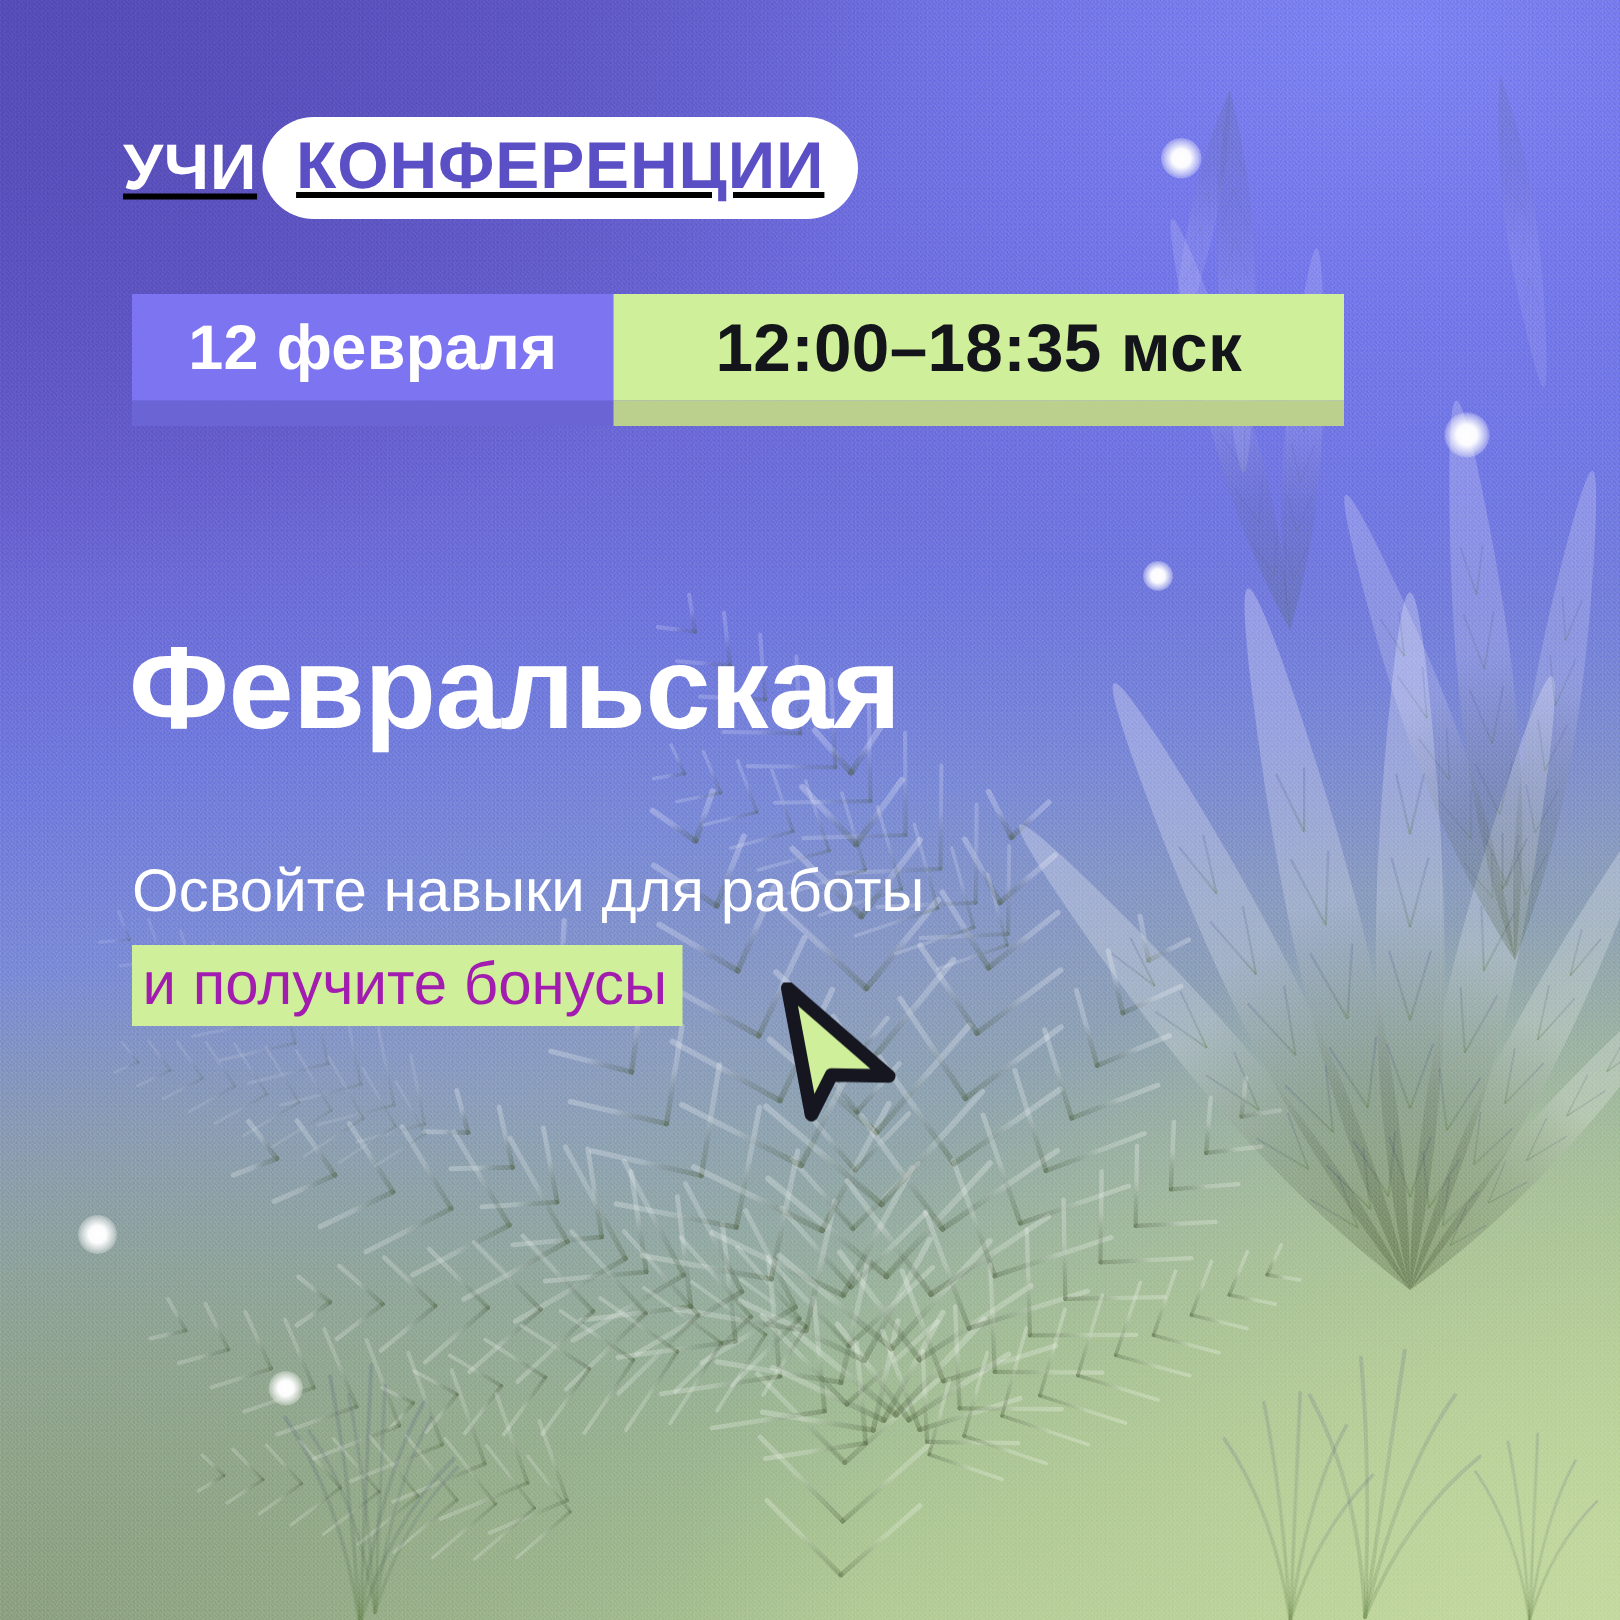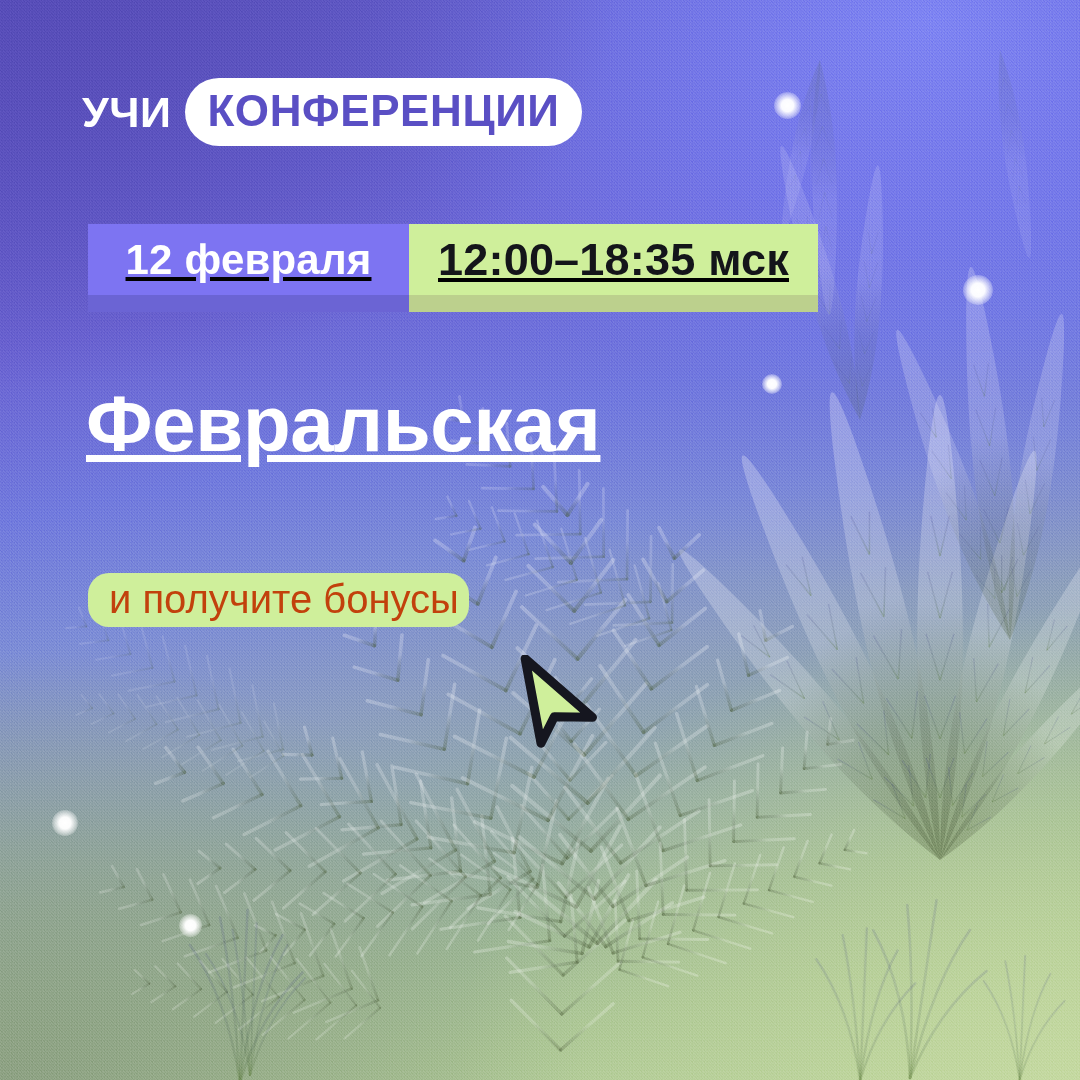--- a/index.html
+++ b/index.html
@@ -102,21 +102,22 @@
     pointer-events: none;
   }
 
   
   .logo {
     position: absolute;
     left: 82px;
     top: 78px;
     display: flex;
     align-items: center;
-    gap: 14px;
+    gap: 4px;
+    text-decoration: underline;
   }
   .logo-word {
     color: #ffffff;
     font-size: 43px;
     font-weight: 700;
     letter-spacing: 0.5px;
     line-height: 1;
   }
   .logo-pill {
     background: #ffffff;
@@ -126,24 +127,23 @@
     letter-spacing: 0.6px;
     line-height: 1;
     padding: 11px 22px 13px;
     border-radius: 999px;
   }
 
   
   .badges {
     position: absolute;
     left: 88px;
-    top: 224px;
+    top: 196px;
     display: flex;
     align-items: flex-start;
-    text-decoration: underline;
   }
   .badge {
     position: relative;
     display: flex;
     align-items: center;
     line-height: 1;
   }
   .badge-inner {
     position: relative;
     z-index: 2;
@@ -163,42 +163,41 @@
   }
   .badge-date { width: 321px; }
   .badge-date .badge-inner { background: #7d74f2; }
   .badge-date .badge-foot  { background: #6b64d4; }
   .badge-date .badge-text {
     color: #ffffff;
     font-size: 42px;
     font-weight: 600;
     letter-spacing: 0.2px;
   }
-  .badge-time { width: 409px; }
+  .badge-time { width: 487px; }
   .badge-time .badge-inner { background: #cfef9b; }
   .badge-time .badge-foot  { background: #bcd08d; }
   .badge-time .badge-text {
     color: #14151a;
     font-size: 45px;
     font-weight: 600;
     letter-spacing: 0.2px;
   }
 
   
   .headline {
     position: absolute;
     left: 86px;
-    top: 330px;
+    top: 364px;
     width: 920px;
     color: #ffffff;
     font-size: 78px;
     font-weight: 600;
     line-height: 1.10;
     letter-spacing: -0.3px;
-    text-decoration: underline;
   }
   .headline .hl-line { display: block; white-space: nowrap; }
 
   
   .subtitle {
     position: absolute;
     left: 88px;
     top: 566px;
     width: 700px;
   }
@@ -208,25 +207,24 @@
     font-weight: 400;
     line-height: 1.42;
     white-space: nowrap;
   }
   .sub-line-plain { color: #ffffff; }
   .sub-line-mark {
     margin-top: 5px;
   }
   .sub-line-mark .mark {
     background: #cfef9b;
-    color: #c2410c;
-    padding: 6px 10px 8px 21px;
+    color: #a21caf;
+    padding: 6px 10px 8px 7px;
     display: inline-block;
     line-height: 1.0;
-    border-radius: 21px;
   }
 
   
   .cursor {
     position: absolute;
     left: 506px;
     top: 655px;
     width: 104px;
     height: 96px;
     pointer-events: none;
@@ -419,20 +417,21 @@
         <span class="badge-text">12:00–18:35 мск</span>
       </div>
     </div>
   </div>
 
   <h1 class="headline">
     <span class="hl-line">Февральская</span>
   </h1>
 
   <div class="subtitle">
+    <span class="sub-line sub-line-plain">Освойте навыки для работы</span>
     <span class="sub-line sub-line-mark">
       <span class="mark">и получите бонусы</span>
     </span>
   </div>
 
   <div class="cursor">
     <svg viewBox="0 0 104 96" aria-hidden="true">
       <path d="M14,8 L88,58 L50,62 L40,90 Z" fill="#CFEF9B" stroke="#15161F" stroke-width="9" stroke-linejoin="round" stroke-linecap="round" transform="rotate(7 52 48)"></path>
     </svg>
   </div>

